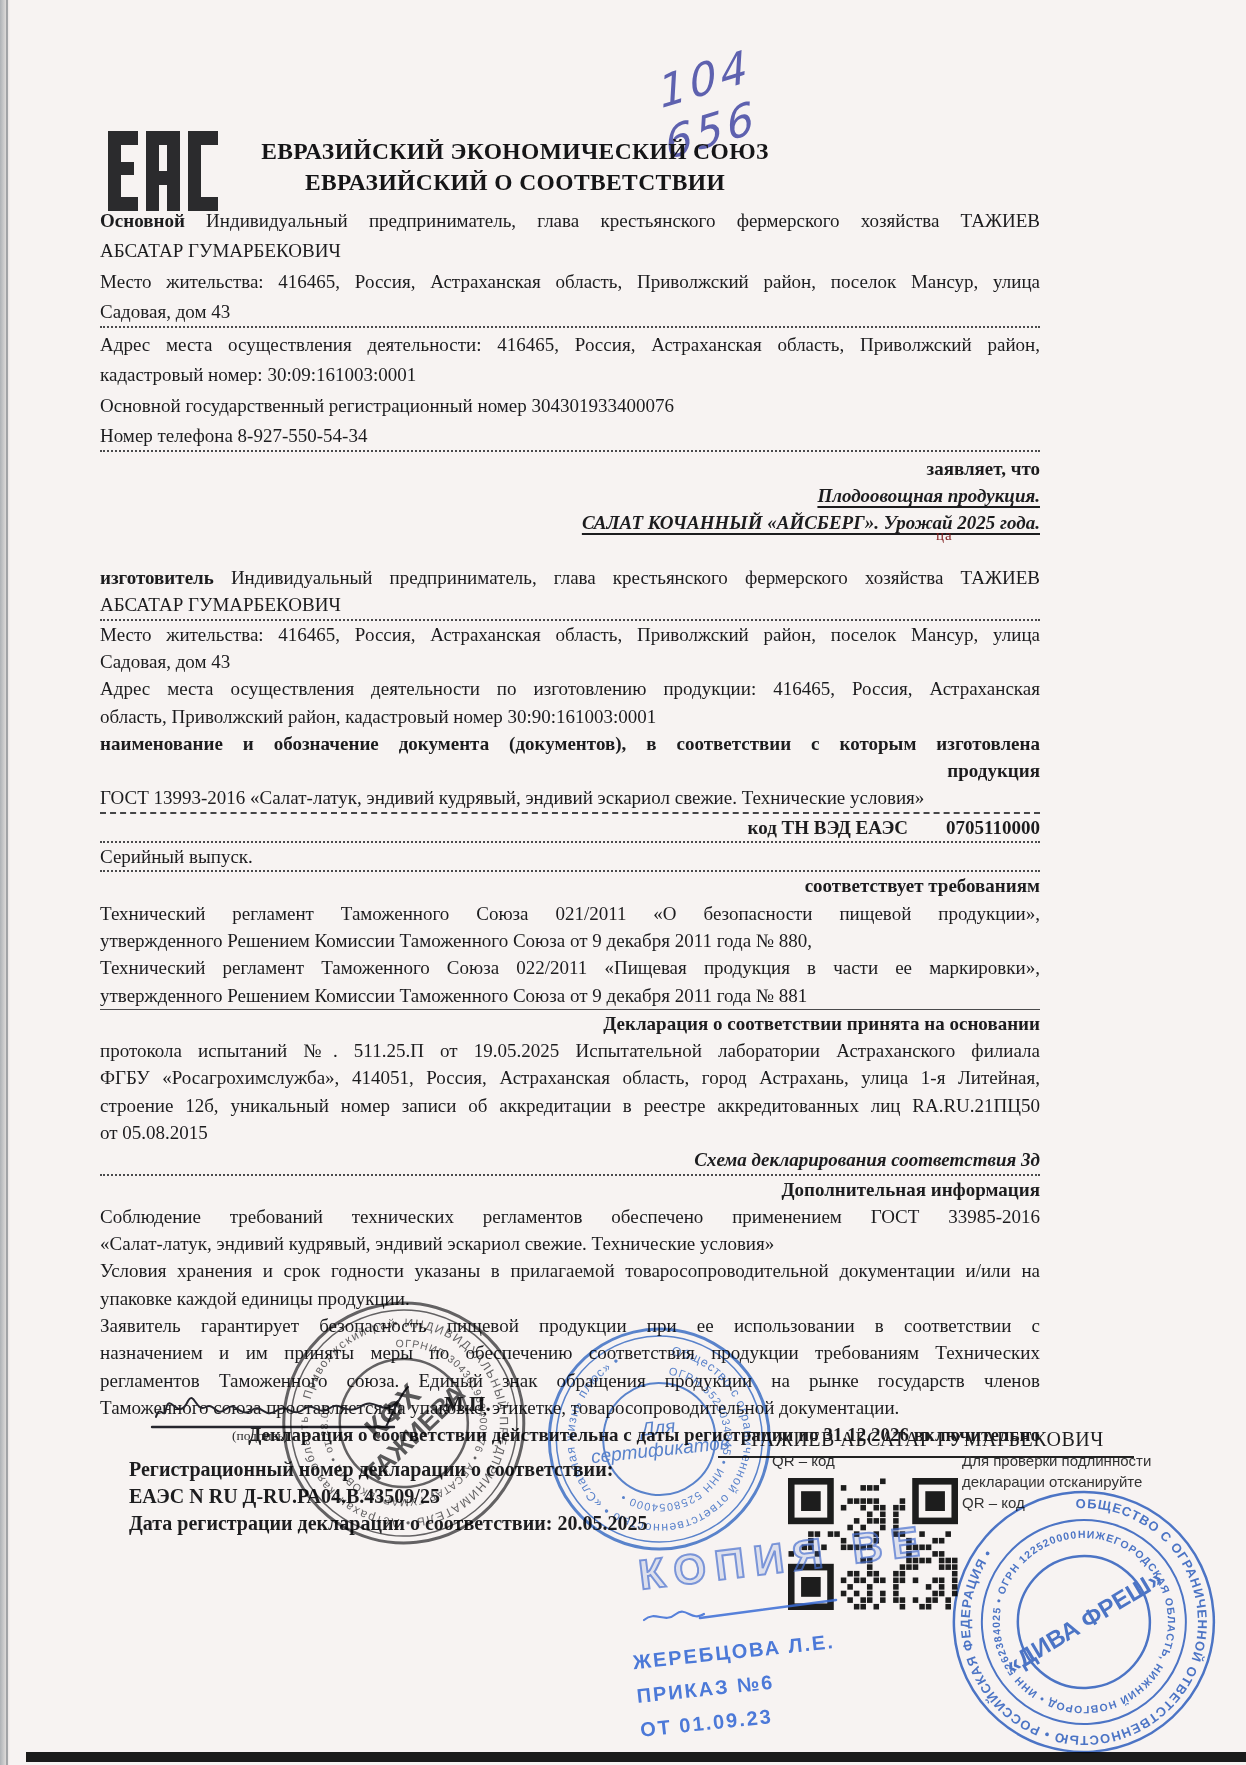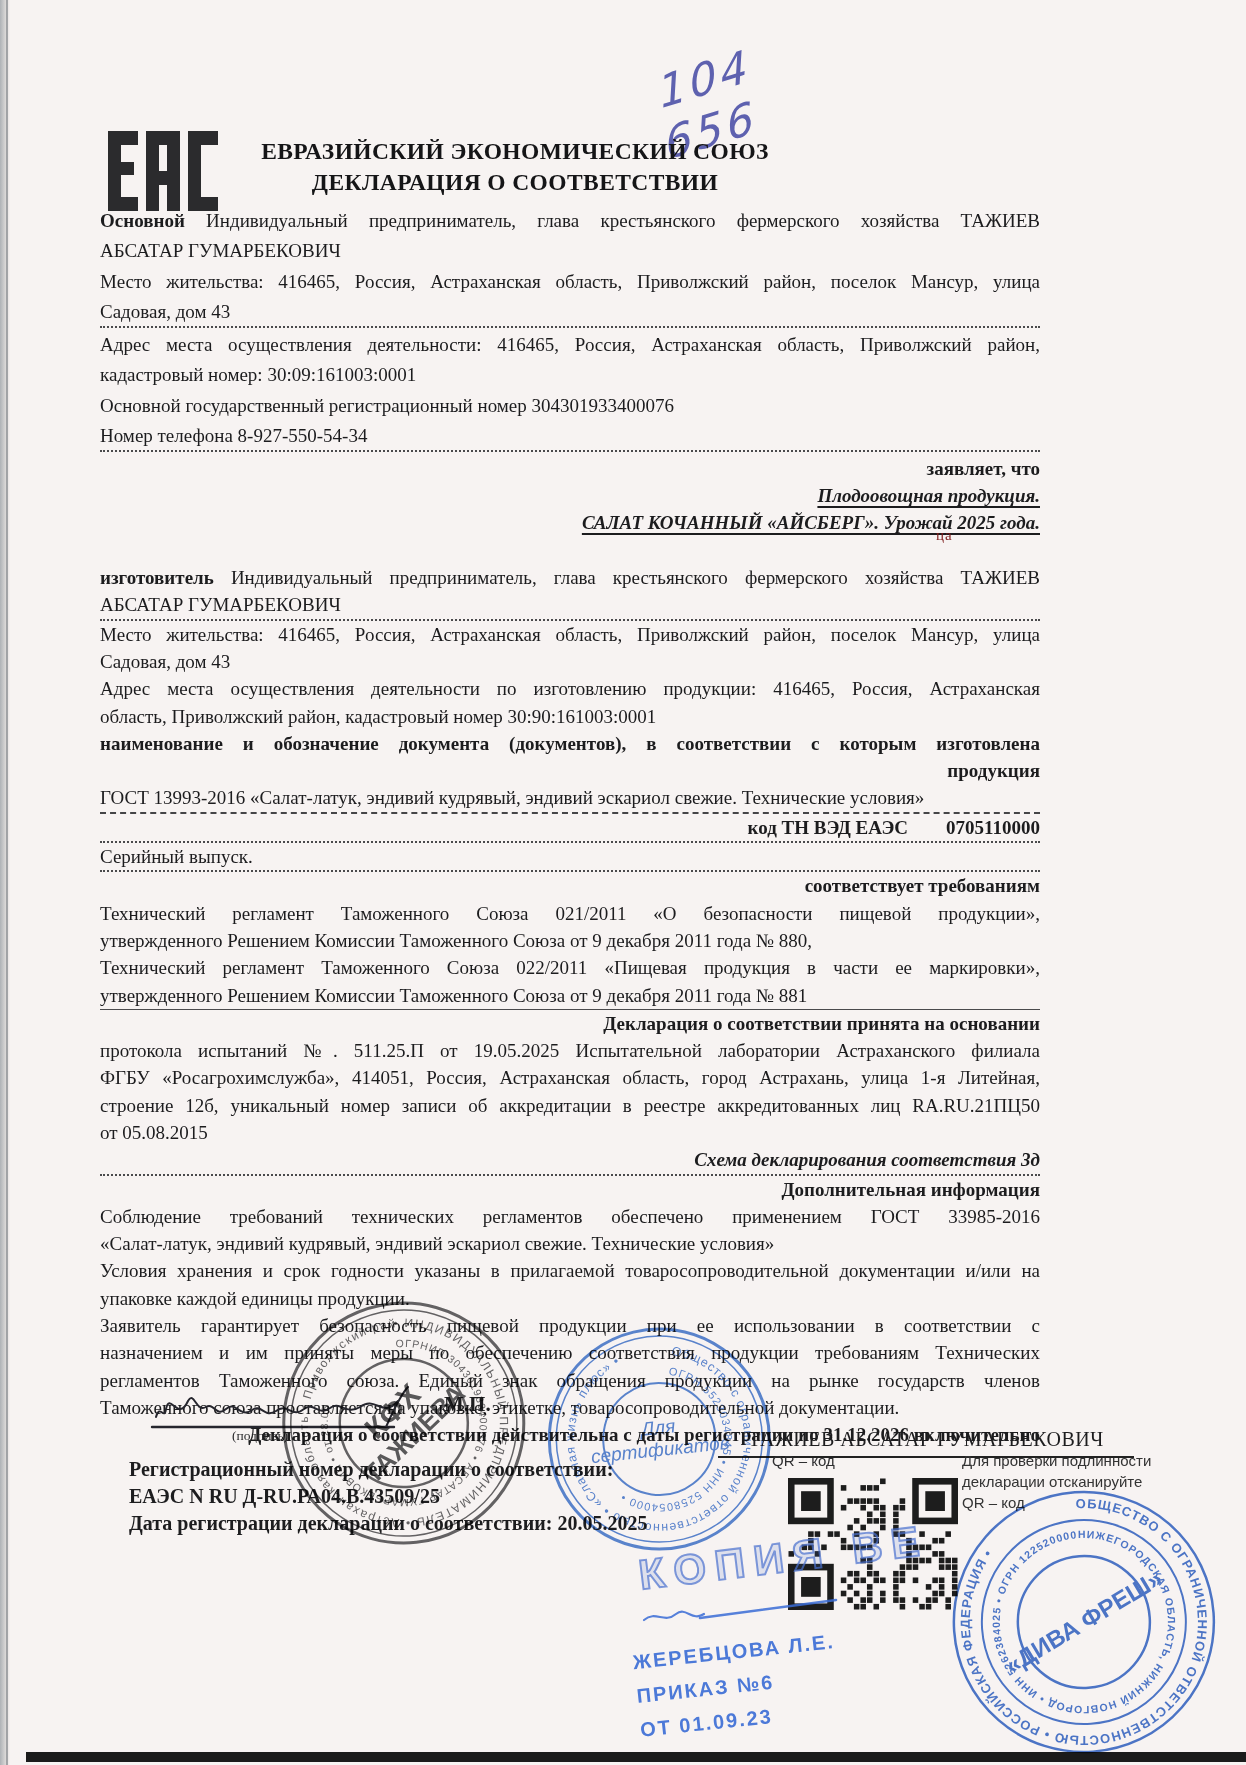--- a/index.html
+++ b/index.html
@@ -78,21 +78,21 @@
         <path d="M0,0 h30 v14 h-17 v17 h13 v13 h-13 v22 h17 v14 h-30 z"></path>
         <path d="M38,0 h34 v80 h-13 v-26 h-8 v26 h-13 z M51,14 v26 h8 v-26 z"></path>
         <path d="M80,0 h30 v14 h-17 v52 h17 v14 h-30 z"></path>
         <rect x="97" y="0" width="8" height="10"></rect>
       </g>
     </svg>
   </div>
 
   <div class="title-block">
     <div>ЕВРАЗИЙСКИЙ ЭКОНОМИЧЕСКИЙ СОЮЗ</div>
-    <div>ДЕКЛАРАЦИЯ О СООТВЕТСТВИИ</div>
+    <div>ЕВРАЗИЙСКИЙ О СООТВЕТСТВИИ</div>
   </div>
 
   <div class="doc-body" id="doc-body">
       <div class="line j g"><span class="lead">Основной</span><span> Индивидуальный предприниматель, глава крестьянского фермерского хозяйства ТАЖИЕВ</span></div>
       <div class="line g"><span>АБСАТАР ГУМАРБЕКОВИЧ</span></div>
       <div class="line j g"><span>Место жительства: 416465, Россия, Астраханская область, Приволжский район, поселок Мансур, улица</span></div>
       <div class="line g r-dot"><span>Садовая, дом 43</span></div>
       <div class="line j g"><span>Адрес места осуществления деятельности: 416465, Россия, Астраханская область, Приволжский район,</span></div>
       <div class="line g"><span>кадастровый номер: 30:09:161003:0001</span></div>
       <div class="line g"><span>Основной государственный регистрационный номер 304301933400076</span></div>

